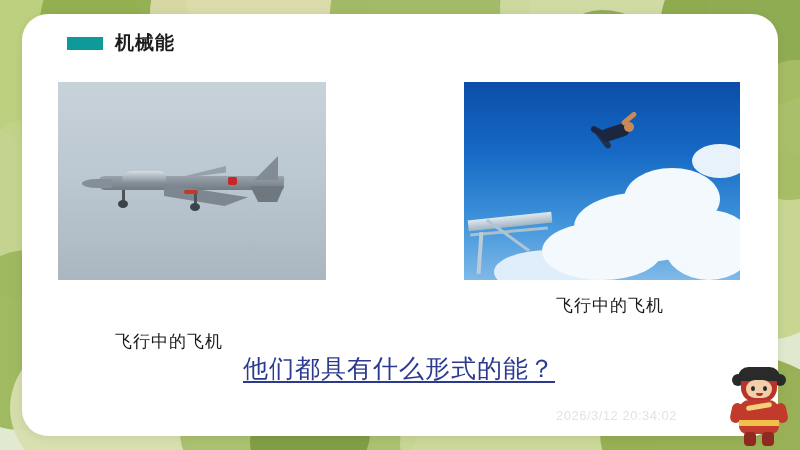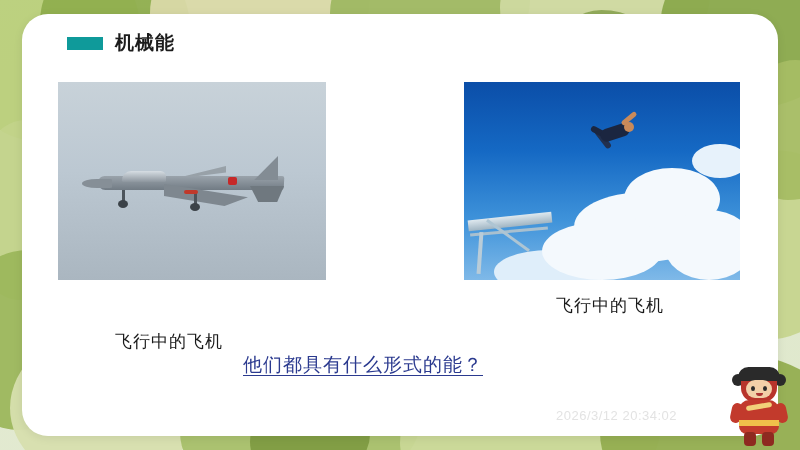--- a/index.html
+++ b/index.html
@@ -258,21 +258,21 @@
     white-space: nowrap;
   }
   .cap-left  { left: 115px; top: 294px; margin-top: 36px; }
   .cap-right { left: 556px; top: 294px; }
 
   
   .question {
     position: absolute;
     left: 243px;
     top: 352px;
-    font-size: 19px;
+    font-size: 25px;
     color: #2b3a8f;
     letter-spacing: 1px;
     text-decoration: underline;
     text-underline-offset: 4px;
     white-space: nowrap;
   }
 
   
   .timestamp {
     position: absolute;

